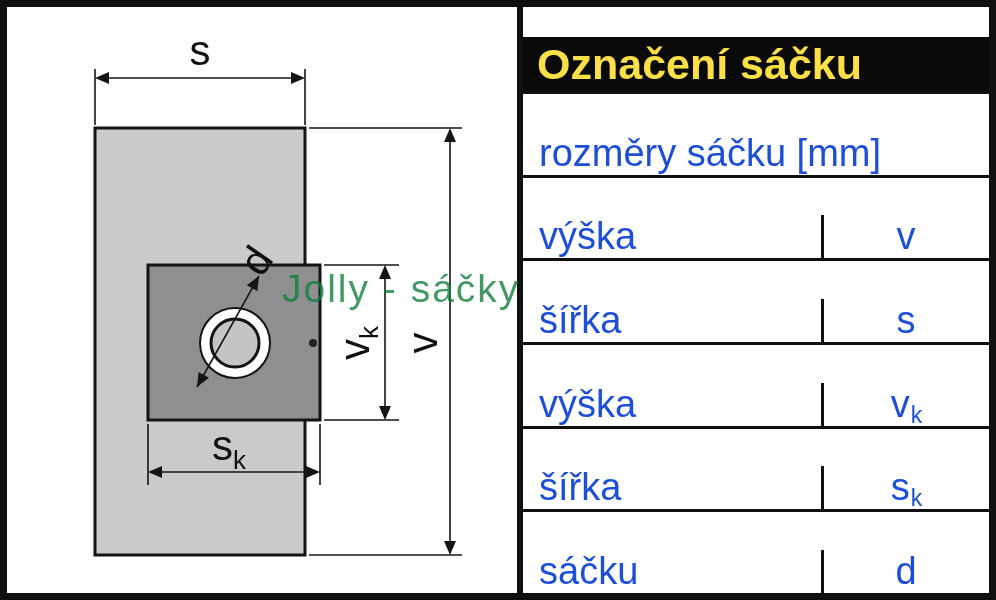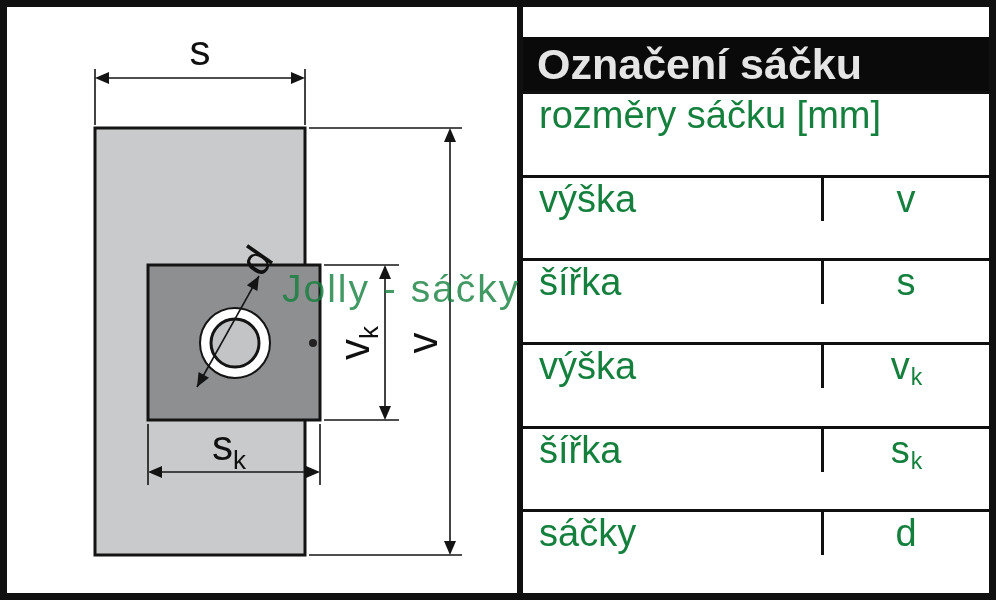--- a/index.html
+++ b/index.html
@@ -35,36 +35,36 @@
     display: flex;
     flex-direction: column;
     background: #ffffff;
   }
 
   .gap { height: 30px; background: #ffffff; }
 
   .thead {
     height: 54px;
     background: #0a0a0a;
-    color: #e5e5e5;
+    color: #fde047;
     font-weight: bold;
     font-size: 43px;
     display: flex;
     align-items: center;
     padding-left: 14px;
     flex: 0 0 auto;
   }
 
   .row {
     flex: 1;
     display: flex;
-    align-items: flex-start;
+    align-items: flex-end;
     border-top: 3px solid #101010;
     font-size: 38px;
-    color: #15803d;
+    color: #1d4ed8;
   }
   .row .lbl {
     flex: 1;
     display: flex;
     align-items: center;
     padding-left: 16px;
     white-space: nowrap;
   }
   .row .val {
     width: 168px;
@@ -197,21 +197,21 @@
 
     <div class="row">
       <span class="lbl">šířka</span>
       <span class="val">
           <span>s</span>
           <span class="sub">k</span>
         </span>
     </div>
 
     <div class="row">
-      <span class="lbl">sáčky</span>
+      <span class="lbl">sáčku</span>
       <span class="val">
           <span>d</span>
           <span class="sub"></span>
         </span>
     </div>
   </div>
 
 </div>
 
 </body></html>

